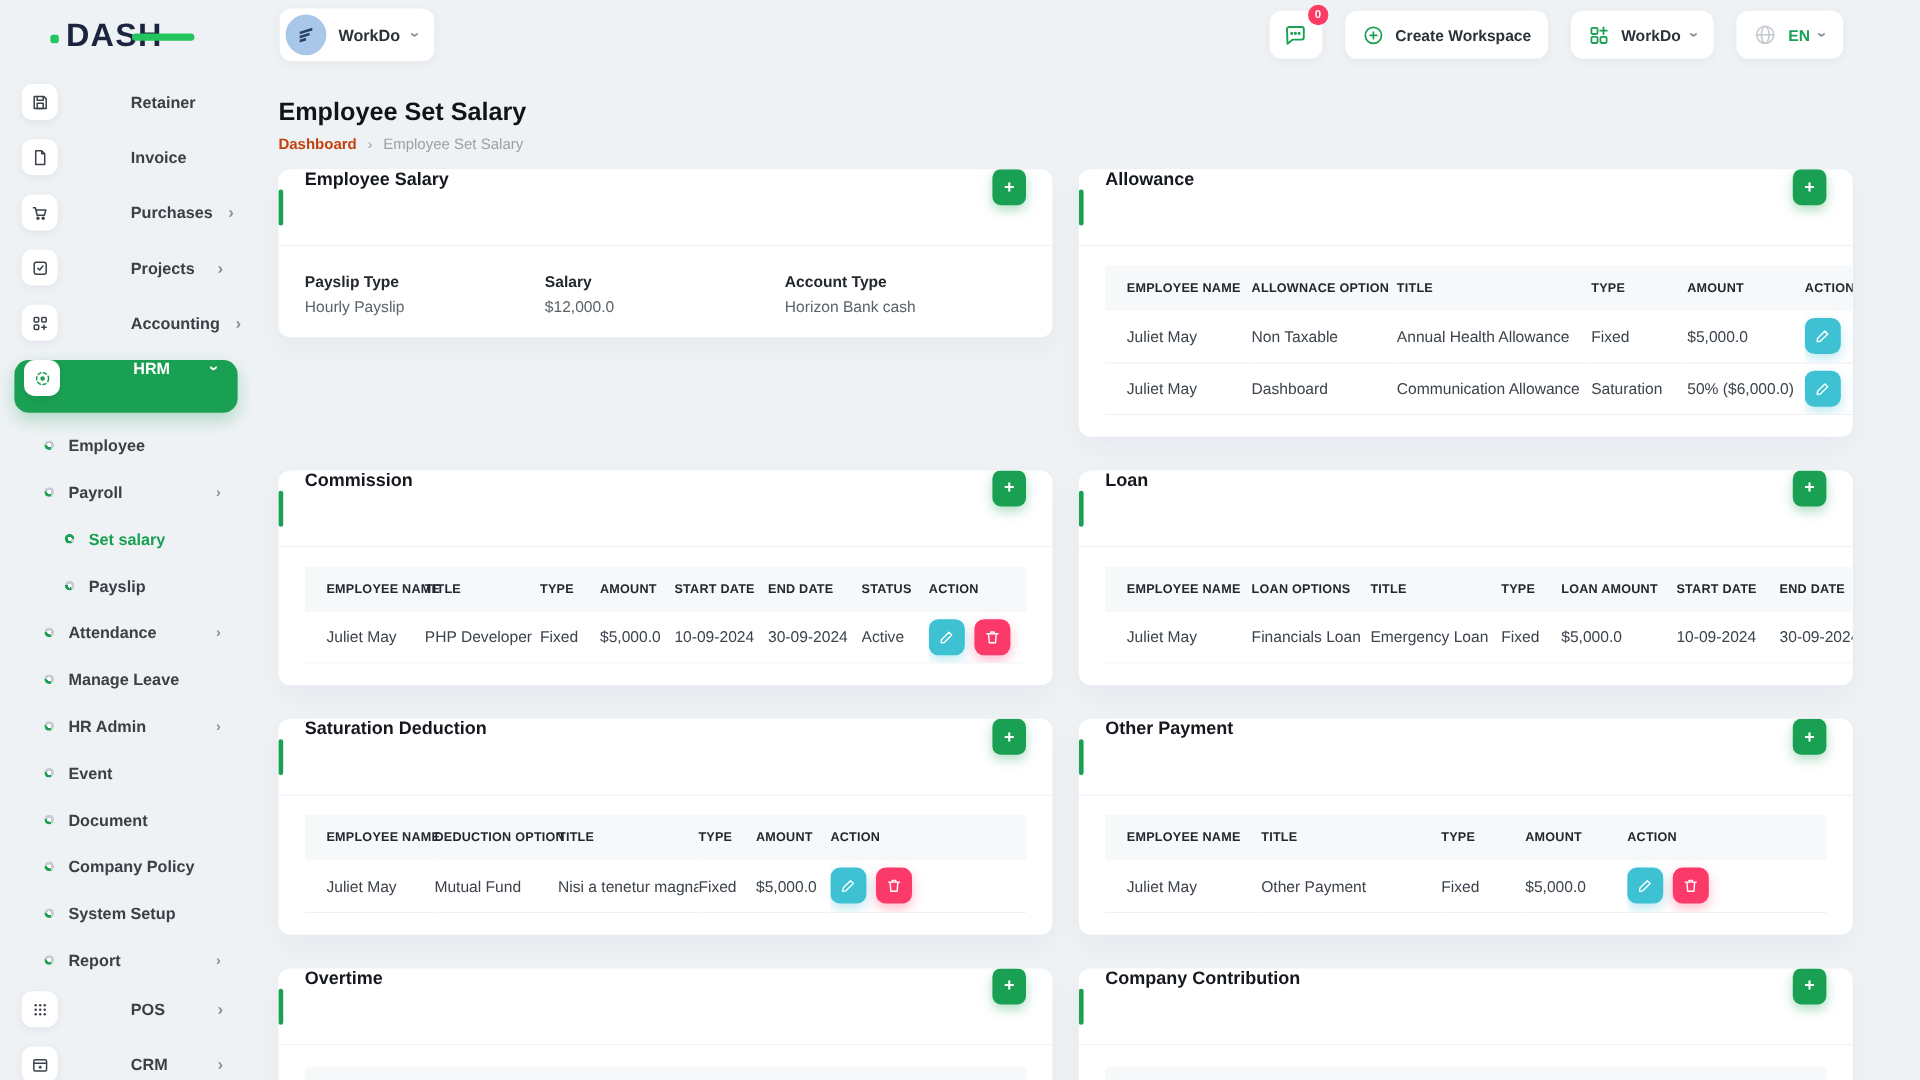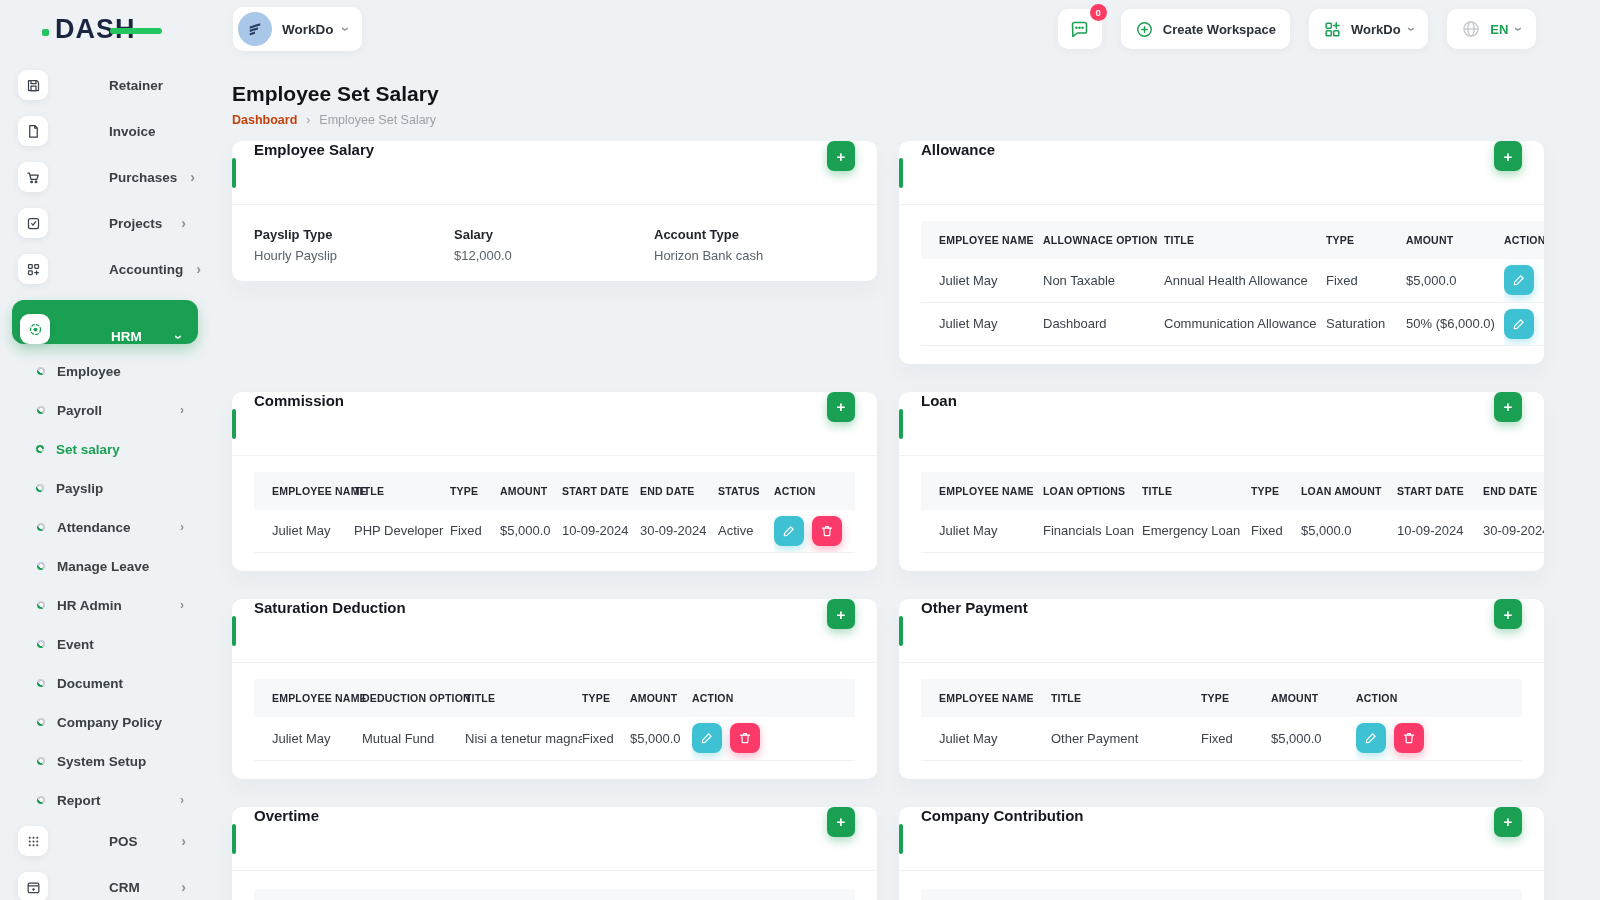--- a/index.html
+++ b/index.html
@@ -27,25 +27,25 @@
   .chat-pill { position:relative; width:44px; justify-content:center; padding:0; }
   .chat-badge { position:absolute; top:-5px; right:-5px; min-width:17px; height:17px; border-radius:50%; background:#fd3c64; color:#fff; font-size:9.5px; font-weight:700; display:flex; align-items:center; justify-content:center; }
   .lang-label { color:#1aa053; font-weight:700; }
 
   
   .sidebar { position:absolute; top:58px; left:0; bottom:0; width:210px; padding-top:12px; overflow:hidden; }
   .side-item { height:30px; display:flex; align-items:center; gap:13px; padding-left:18px; margin-bottom:16px; cursor:pointer; }
   .side-tile { width:30px; height:30px; border-radius:9px; background:#fff; box-shadow:0 2px 7px rgba(20,30,50,.07); display:flex; align-items:center; justify-content:center; flex:0 0 auto; }
   .side-label { font-size:13.5px; font-weight:600; color:#3a4046;margin-left:48px; }
   .side-item .chev { margin-left:auto; margin-right:24px; }
-  .hrm-pill { margin:6px 12px 14px 12px; height:44px; background:#1aa053; border-radius:12px; display:flex; align-items:flex-end; gap:13px; padding-left:8px; cursor:pointer; box-shadow:0 6px 14px rgba(26,160,83,.3); }
+  .hrm-pill { margin:6px 12px 14px 12px; height:44px; background:#1aa053; border-radius:12px; display:flex; align-items:flex-start; gap:13px; padding-left:8px; cursor:pointer; box-shadow:0 6px 14px rgba(26,160,83,.3); }
   .hrm-pill .side-label { color:#fff; }
   .hrm-pill .chev { margin-left:auto; margin-right:16px; }
   .sub-item { height:26px; display:flex; align-items:center; gap:12px; padding-left:37px; margin-bottom:13px; cursor:pointer; }
-  .sub-item.lvl2 { padding-left:36px; }
+  .sub-item.lvl2 { padding-left:54px; }
   .sub-item .chev { margin-left:auto; margin-right:26px; font-size:12px; }
   .bullet { width:8px; height:8px; border-radius:50%; flex:0 0 auto;
     background:radial-gradient(circle,#fff 0 1.6px,transparent 1.7px),conic-gradient(from 150deg,#1aa053 0 130deg,#c6ccd2 130deg 360deg); }
   .bullet.on { background:radial-gradient(circle,#fff 0 1.6px,transparent 1.7px),conic-gradient(from 150deg,#1aa053 0 300deg,#c6ccd2 300deg 360deg); }
   .sub-label { font-size:13.5px; font-weight:600; color:#3a4046; }
   .sub-item.active .sub-label { color:#1aa053; }
 
   
   .main { position:absolute; top:58px; left:210px; right:0; bottom:0; padding:24px 56px 0 22px; overflow:hidden; }
   .page-title { font-size:21px; font-weight:700; color:#101418; }

